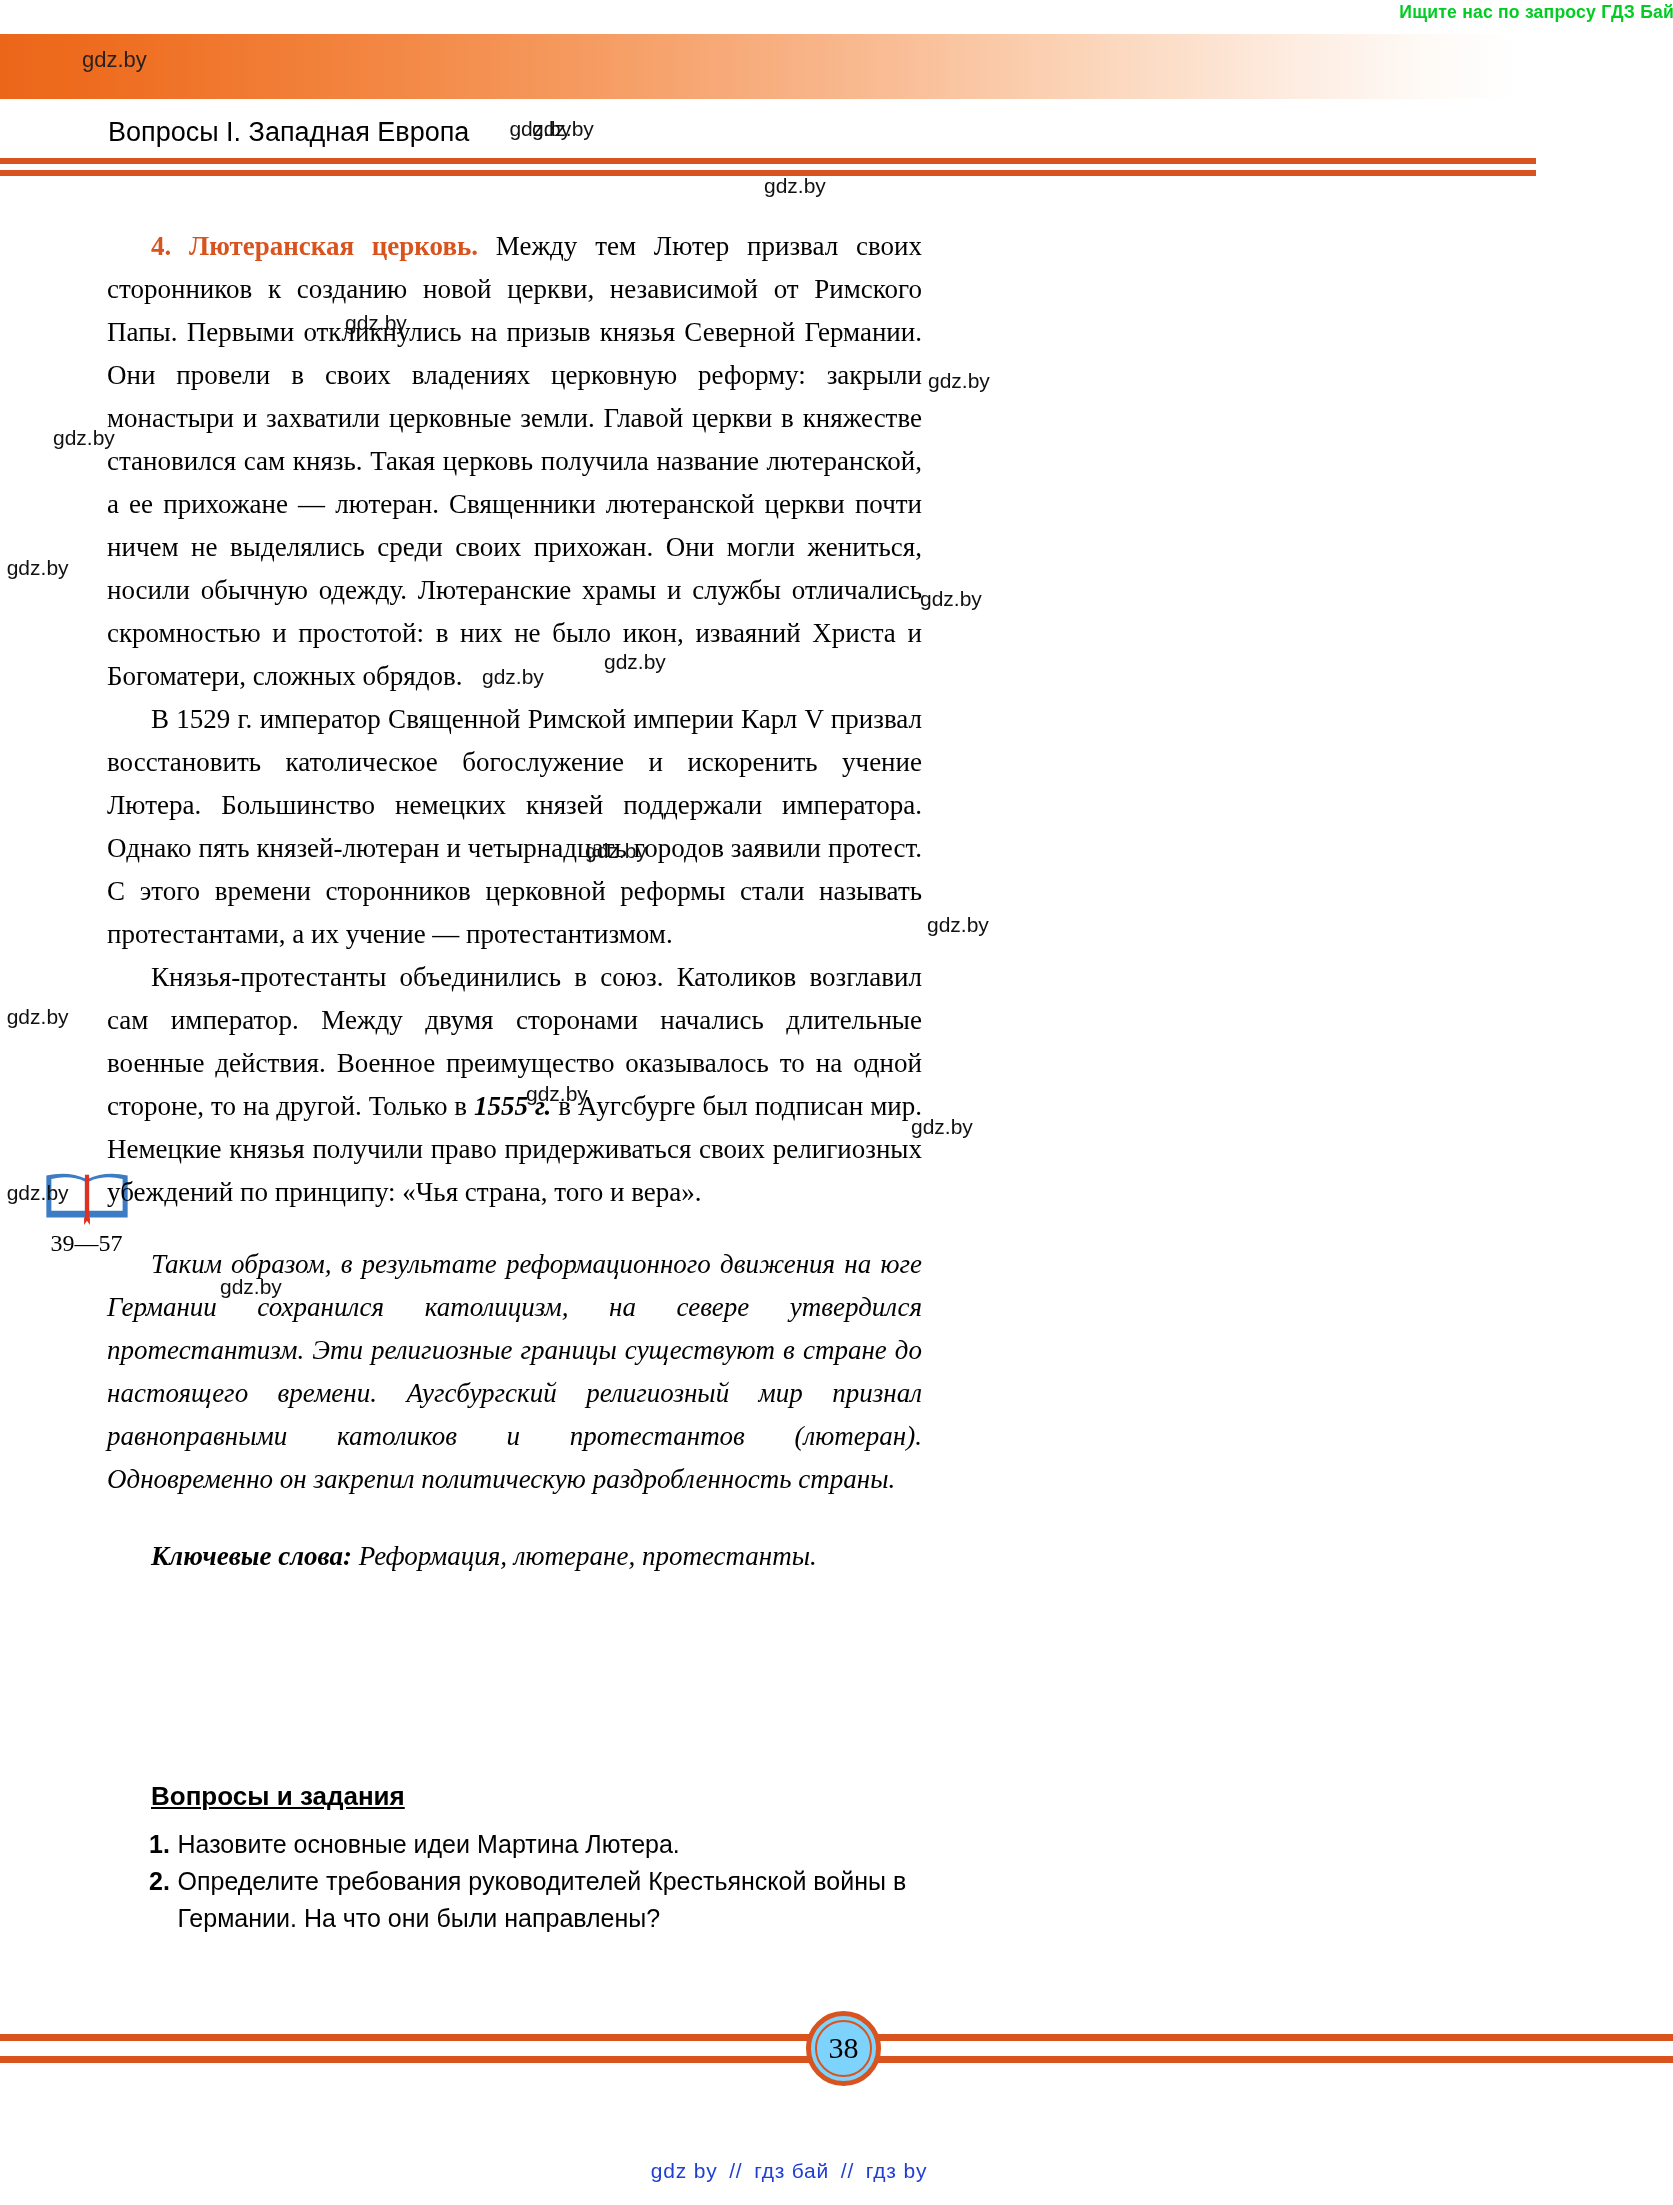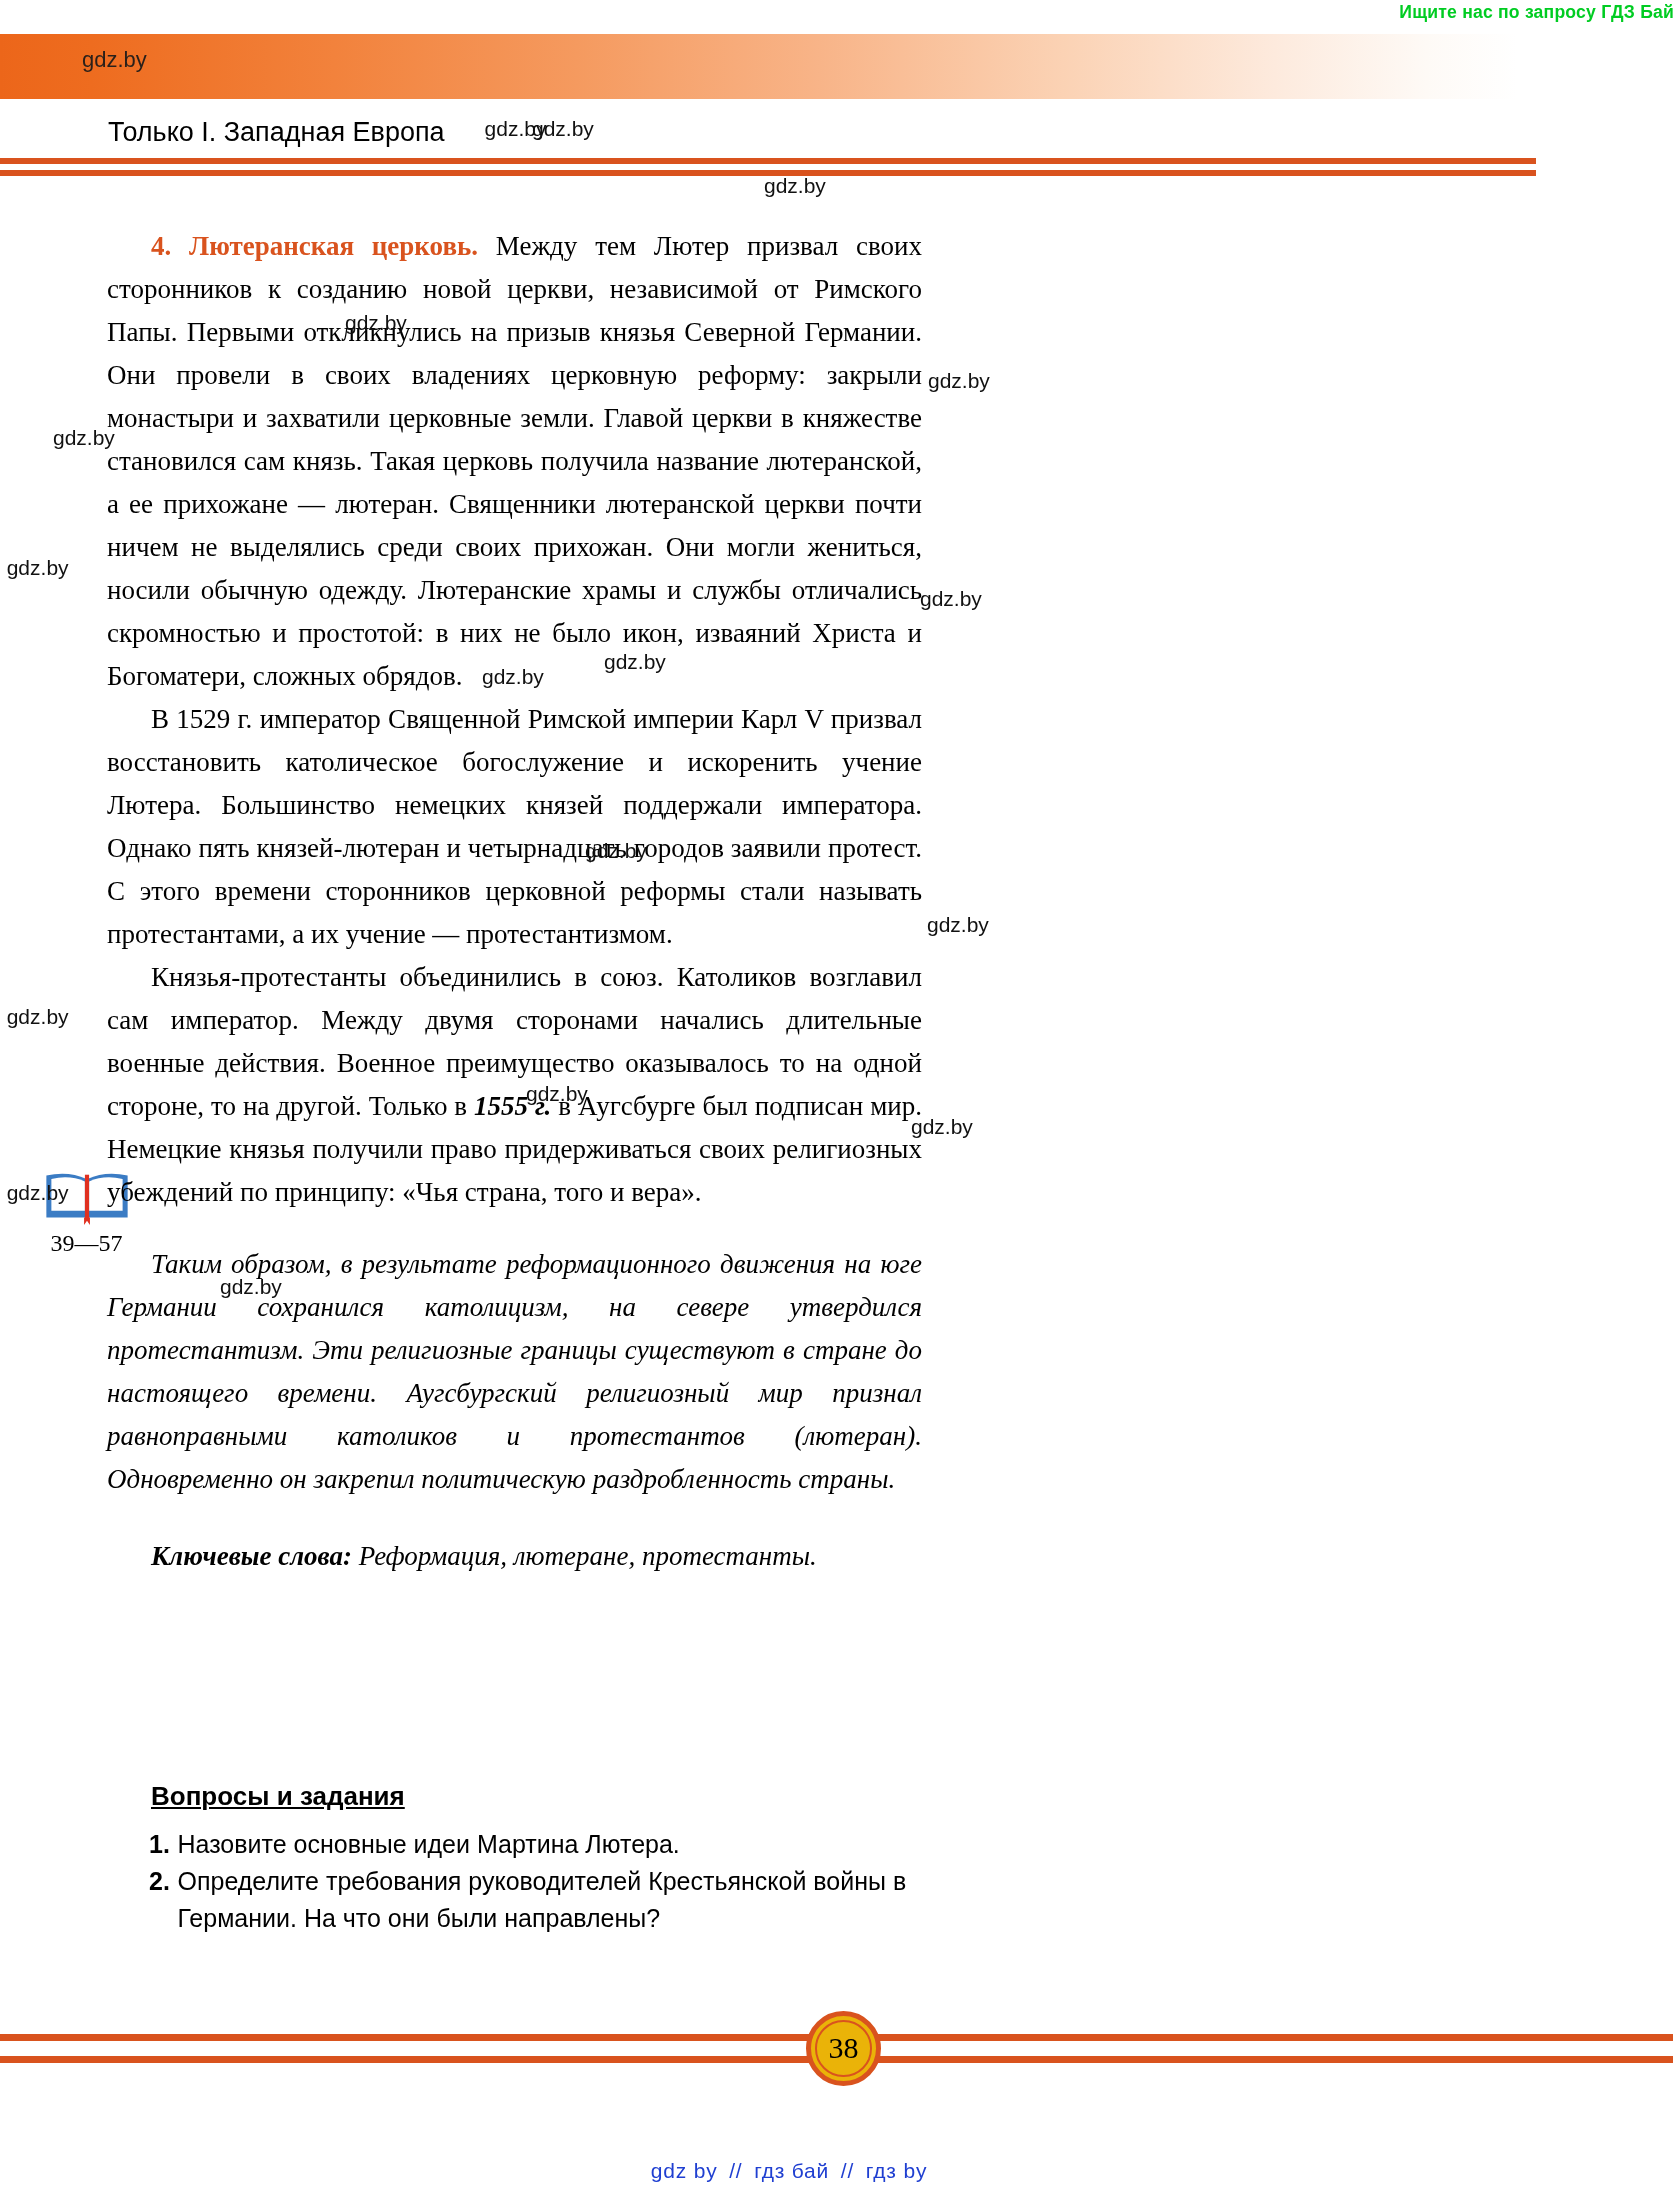--- a/index.html
+++ b/index.html
@@ -185,21 +185,21 @@
     height: 6.7px;
     background: #d9531e;
   }
   .page-medallion {
     position: absolute;
     top: 2011px;
     left: 806px;
     width: 75px;
     height: 75px;
     border-radius: 50%;
-    background: #eab308;
+    background: #7dd3fc;
     border: 5.9px solid #d9531e;
     box-sizing: border-box;
   }
   .page-medallion .inner-ring {
     position: absolute;
     left: 4.2px;
     top: 4.2px;
     right: 4.2px;
     bottom: 4.2px;
     border-radius: 50%;
@@ -242,21 +242,21 @@
 </style>
 </head>
 <body>
 
 <div class="promo-line">Ищите нас по запросу ГДЗ Бай</div>
 
 <div class="header-band"></div>
 <div class="header-band-wm">gdz.by</div>
 
 <div class="running-head">
-  <span>Только I. Западная Европа</span><span class="wm">gdz.by</span>
+  <span>Вопросы I. Западная Европа</span><span class="wm">gdz.by</span>
 </div>
 
 <div class="rule-top-a"></div>
 <div class="rule-top-b"></div>
 
 <div class="book-ref">
   <span>
     <svg width="88" height="59" viewBox="0 0 105 70" xmlns="http://www.w3.org/2000/svg">
       <path d="M4 10 L4 60 L50 60 L52 54 L52 14 Q30 4 4 10 Z" fill="#3b7cc4"></path>
       <path d="M101 10 L101 60 L55 60 L53 54 L53 14 Q75 4 101 10 Z" fill="#3b7cc4"></path>

